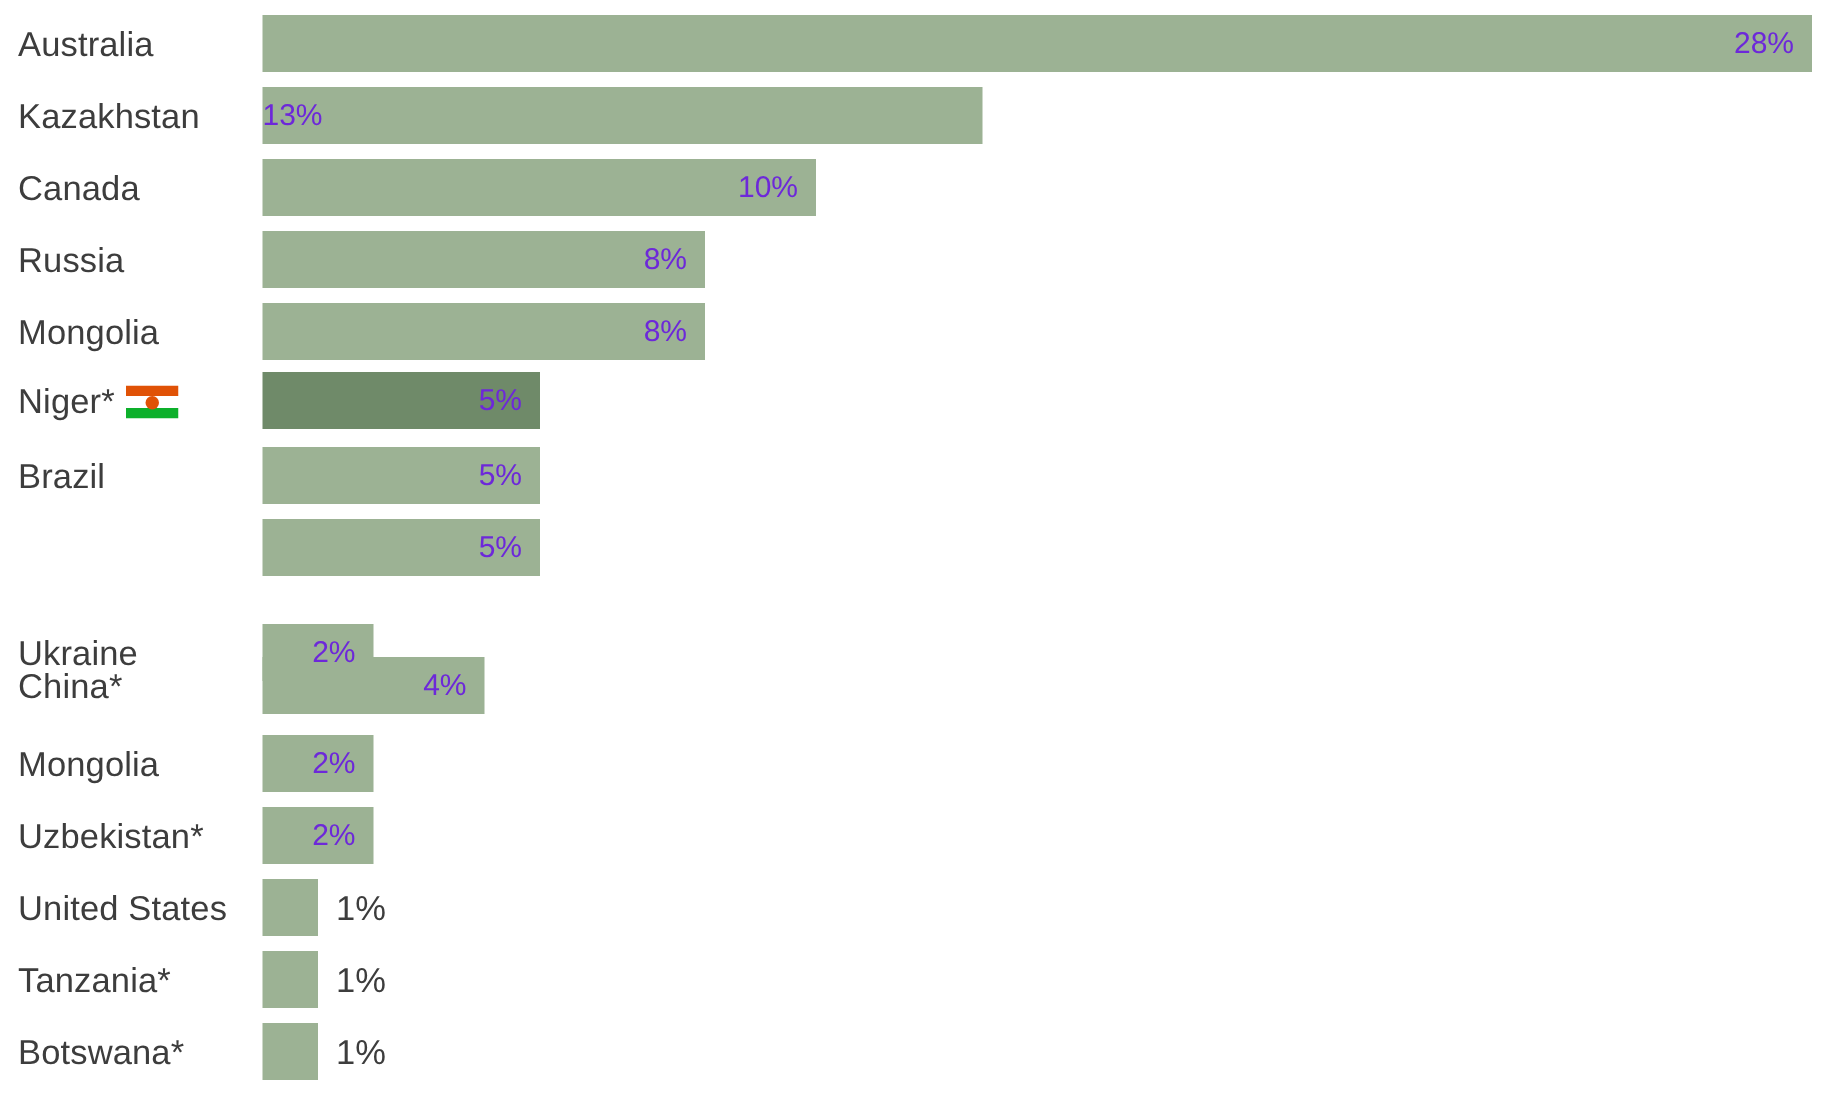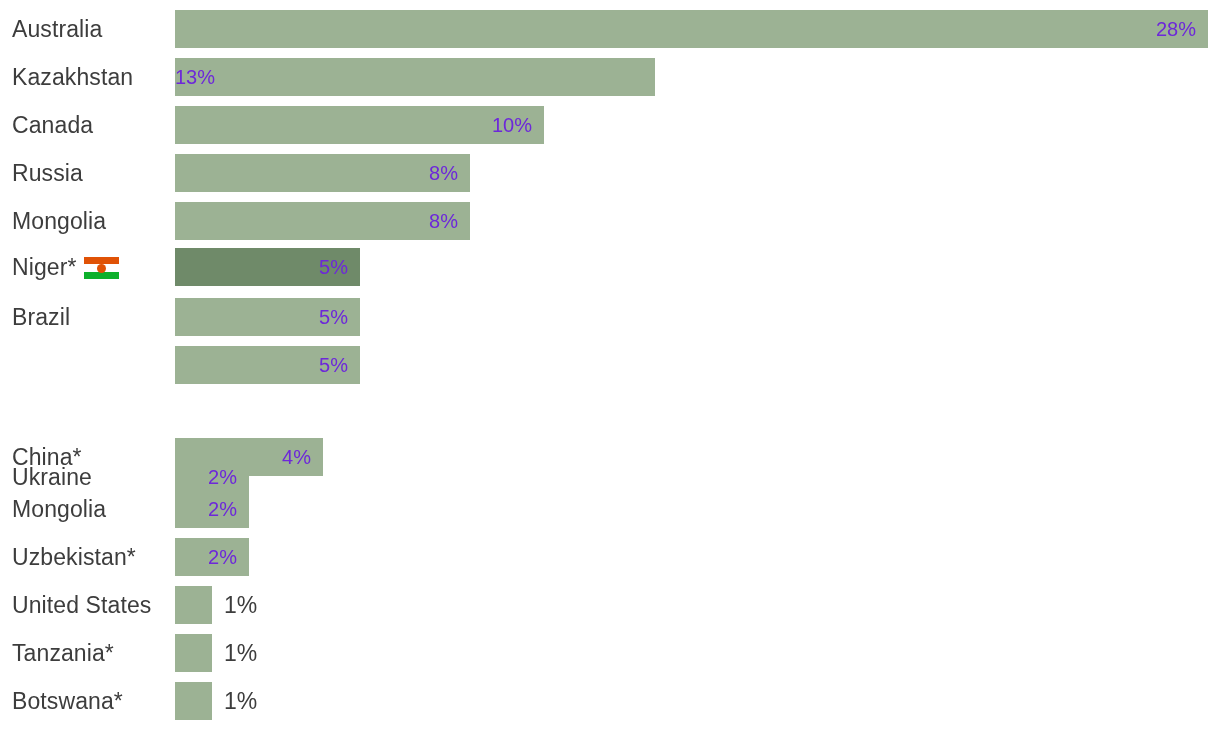--- a/index.html
+++ b/index.html
@@ -147,21 +147,21 @@
     </div>
     <div class="row" style="top: 346px;">
       <div class="bar" style="left: 175px; width: 185px;"></div>
       <div class="val-inside" style="left: 175px; width: 185px; text-align: right; box-sizing: border-box; padding-right: 12px;">5%</div>
     </div>
     <div class="row" style="top: 394px; margin-top: 44px;">
       <div class="cat-label">China*</div>
       <div class="bar" style="left: 175px; width: 148px;"></div>
       <div class="val-inside" style="left: 175px; width: 148px; text-align: right; box-sizing: border-box; padding-right: 12px;">4%</div>
     </div>
-    <div class="row" style="top: 458px;">
+    <div class="row" style="top: 416px;">
       <div class="cat-label">Ukraine</div>
       <div class="bar" style="left: 175px; width: 74px;"></div>
       <div class="val-inside" style="left: 175px; width: 74px; text-align: right; box-sizing: border-box; padding-right: 12px;">2%</div>
     </div>
     <div class="row" style="top: 490px;">
       <div class="cat-label">Mongolia</div>
       <div class="bar" style="left: 175px; width: 74px;"></div>
       <div class="val-inside" style="left: 175px; width: 74px; text-align: right; box-sizing: border-box; padding-right: 12px;">2%</div>
     </div>
     <div class="row" style="top: 538px;">

